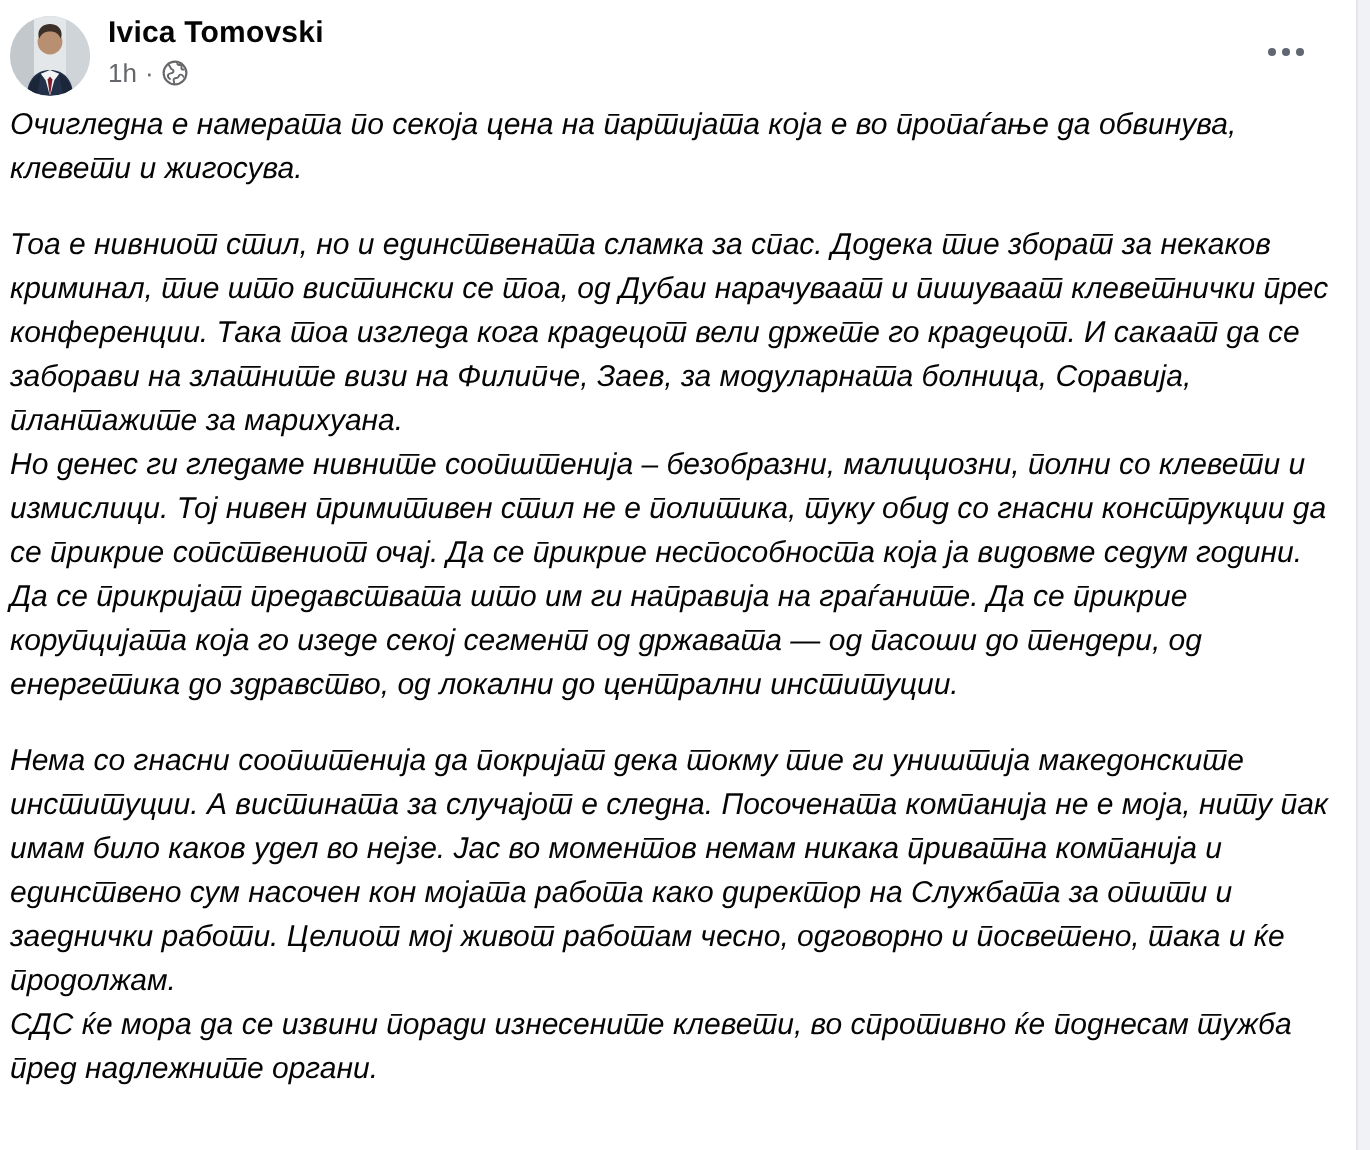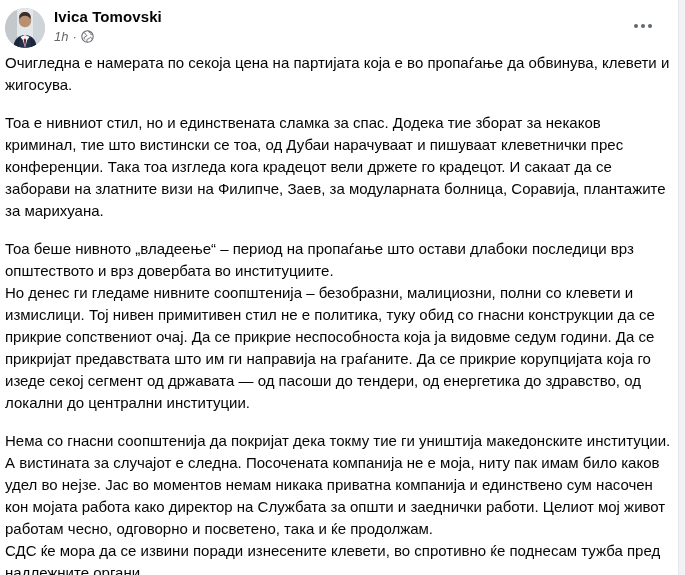--- a/index.html
+++ b/index.html
@@ -78,21 +78,20 @@
   }
 
   .post-meta {
     display: flex;
     align-items: center;
     gap: 4px;
     margin-top: 1px;
     font-size: 13px;
     line-height: 17px;
     color: #65676b;
-    font-style: italic;
   }
   .post-meta .dot-sep { color: #65676b; font-size: 13px; }
   .globe-icon { display: inline-flex; align-items: center; }
   .globe-icon svg { display: block; }
 
   .more-button {
     position: absolute;
     top: 10px;
     right: 26px;
     width: 32px;
@@ -118,20 +117,21 @@
   
   .post-body {
     padding: 0 14px 0 5px;
     font-size: 15px;
     line-height: 22px;
     color: #050505;
     word-wrap: break-word;
   }
   .post-body p {
     margin: 0;
+    font-style: italic;
   }
   .post-body p.gap {
     margin-top: 16px;
   }
 </style>
 </head>
 <body>
 
 <div class="post-card">
 
@@ -180,20 +180,19 @@
       <span></span>
       <span></span>
       <span></span>
     </button>
 
   </div>
 
   <div class="post-body">
     <p>Очигледна е намерата по секоја цена на партијата која е во пропаѓање да обвинува, клевети и жигосува.</p>
     <p class="gap">Тоа е нивниот стил, но и единствената сламка за спас. Додека тие зборат за некаков криминал, тие што вистински се тоа, од Дубаи нарачуваат и пишуваат клеветнички прес конференции. Така тоа изгледа кога крадецот вели држете го крадецот. И сакаат да се заборави на златните визи на Филипче, Заев, за модуларната болница, Соравија, плантажите за марихуана.</p>
-    <p class="gap">Тоа беше нивното „владеење“ – период на пропаѓање што остави длабоки последици врз општеството и врз довербата во институциите.</p>
     <p>Но денес ги гледаме нивните соопштенија – безобразни, малициозни, полни со клевети и измислици. Тој нивен примитивен стил не е политика, туку обид со гнасни конструкции да се прикрие сопствениот очај. Да се прикрие неспособноста која ја видовме седум години. Да се прикријат предавствата што им ги направија на граѓаните. Да се прикрие корупцијата која го изеде секој сегмент од државата — од пасоши до тендери, од енергетика до здравство, од локални до централни институции.</p>
     <p class="gap">Нема со гнасни соопштенија да покријат дека токму тие ги уништија македонските институции. А вистината за случајот е следна. Посочената компанија не е моја, ниту пак имам било каков удел во нејзе. Јас во моментов немам никака приватна компанија и единствено сум насочен кон мојата работа како директор на Службата за општи и заеднички работи. Целиот мој живот работам чесно, одговорно и посветено, така и ќе продолжам.</p>
     <p>СДС ќе мора да се извини поради изнесените клевети, во спротивно ќе поднесам тужба пред надлежните органи.</p>
 
   </div>
 
 </div>
 
 </body></html>

